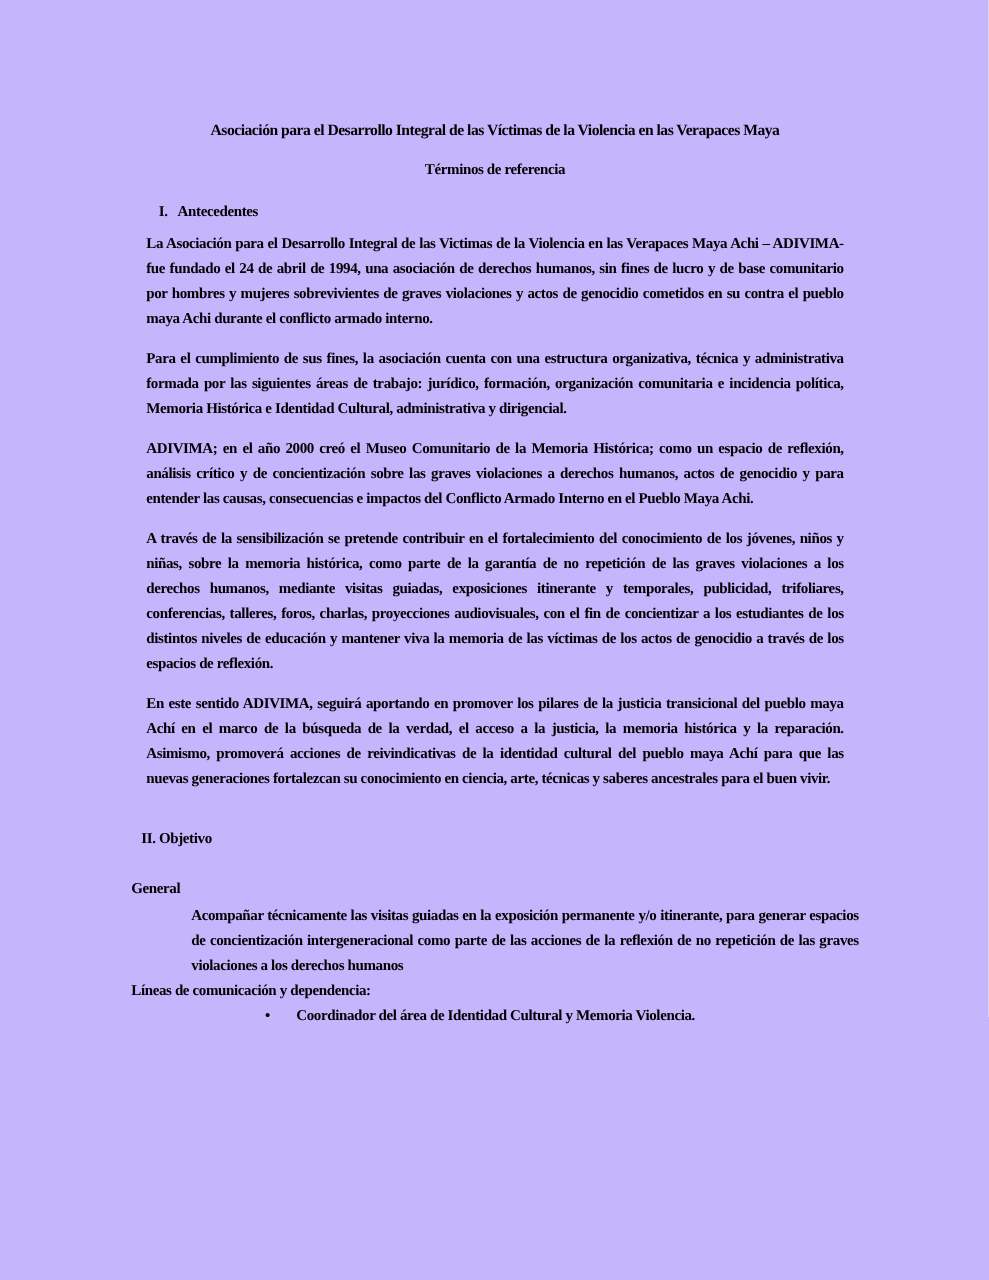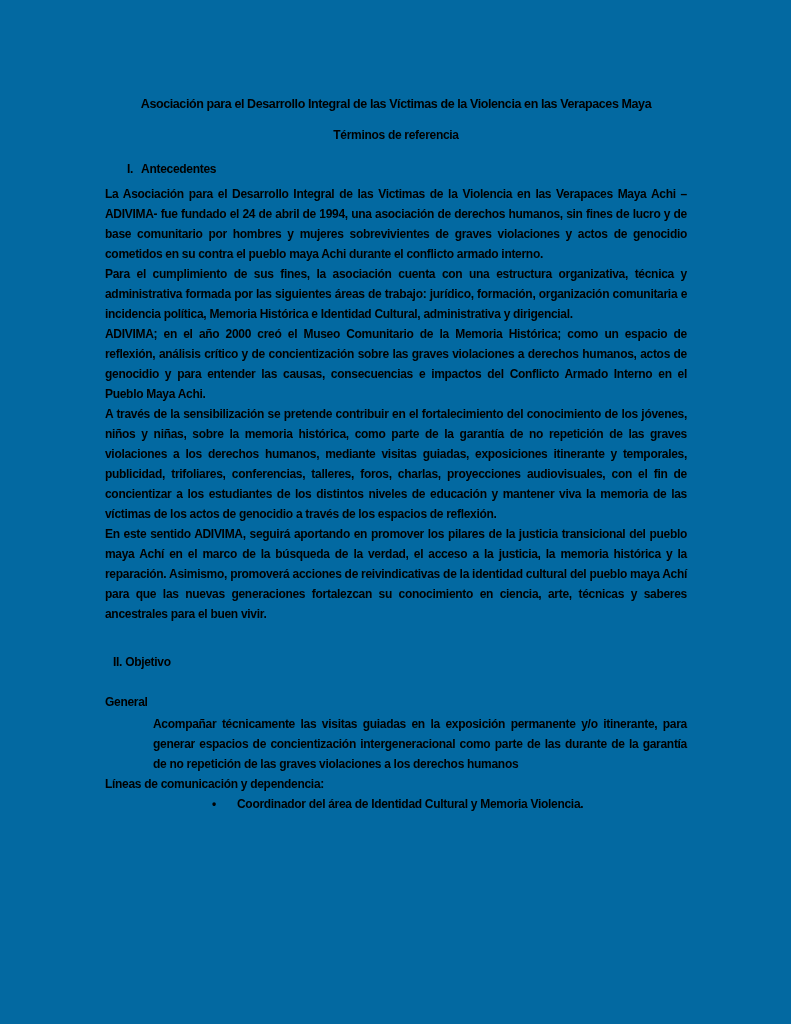--- a/index.html
+++ b/index.html
@@ -4,24 +4,24 @@
 <style>
   html, body {
     margin: 0;
     padding: 0;
     background: #ffffff;
   }
   .page {
     position: relative;
     width: 791px;
     height: 1024px;
-    background: #0369a1;
+    background: #c4b5fd;
     color: #000000;
     overflow: hidden;
-    font-family: Liberation Sans, sans-serif;
+    font-family: Liberation Serif, serif;
     font-weight: 700;
     font-size: 12px;
     line-height: 20px;
     letter-spacing: -0.3px;
   }
   .content {
     position: absolute;
     left: 105px;
     top: 0;
     width: 582px;
@@ -44,21 +44,21 @@
   }
   .sec-heading-numbered {
     margin-top: 14px;
     padding-left: 22px;
   }
   .sec-heading-numbered .sec-num {
     display: inline-block;
     margin-right: 8px;
   }
   .body-para {
-    margin: 0;
+    margin: 12px;
     text-align: justify;
   }
   .body-para.first {
     margin-top: 5px;
   }
   .sec-heading-objetivo {
     margin-top: 28px;
     padding-left: 8px;
   }
   .general-label {
@@ -109,21 +109,21 @@
     <p class="body-para first">La Asociación para el Desarrollo Integral de las Victimas de la Violencia en las Verapaces Maya Achi – ADIVIMA- fue fundado el 24 de abril de 1994, una asociación de derechos humanos, sin fines de lucro y de base comunitario por hombres y mujeres sobrevivientes de graves violaciones y actos de genocidio cometidos en su contra el pueblo maya Achi durante el conflicto armado interno.</p>
     <p class="body-para">Para el cumplimiento de sus fines, la asociación cuenta con una estructura organizativa, técnica y administrativa formada por las siguientes áreas de trabajo: jurídico, formación, organización comunitaria e incidencia política, Memoria Histórica e Identidad Cultural, administrativa y dirigencial.</p>
     <p class="body-para">ADIVIMA; en el año 2000 creó el Museo Comunitario de la Memoria Histórica; como un espacio de reflexión, análisis crítico y de concientización sobre las graves violaciones a derechos humanos, actos de genocidio y para entender las causas, consecuencias e impactos del Conflicto Armado Interno en el Pueblo Maya Achi.</p>
     <p class="body-para">A través de la sensibilización se pretende contribuir en el fortalecimiento del conocimiento de los jóvenes, niños y niñas, sobre la memoria histórica, como parte de la garantía de no repetición de las graves violaciones a los derechos humanos, mediante visitas guiadas, exposiciones itinerante y temporales, publicidad, trifoliares, conferencias, talleres, foros, charlas, proyecciones audiovisuales, con el fin de concientizar a los estudiantes de los distintos niveles de educación y mantener viva la memoria de las víctimas de los actos de genocidio a través de los espacios de reflexión.</p>
     <p class="body-para">En este sentido ADIVIMA, seguirá aportando en promover los pilares de la justicia transicional del pueblo maya Achí en el marco de la búsqueda de la verdad, el acceso a la justicia, la memoria histórica y la reparación. Asimismo, promoverá acciones de reivindicativas de la identidad cultural del pueblo maya Achí para que las nuevas generaciones fortalezcan su conocimiento en ciencia, arte, técnicas y saberes ancestrales para el buen vivir.</p>
 
     <div class="sec-heading-objetivo">II. Objetivo</div>
 
     <div class="general-label">General</div>
 
-    <p class="body-para general-para">Acompañar técnicamente las visitas guiadas en la exposición permanente y/o itinerante, para generar espacios de concientización intergeneracional como parte de las durante de la garantía de no repetición de las graves violaciones a los derechos humanos</p>
+    <p class="body-para general-para">Acompañar técnicamente las visitas guiadas en la exposición permanente y/o itinerante, para generar espacios de concientización intergeneracional como parte de las acciones de la reflexión de no repetición de las graves violaciones a los derechos humanos</p>
 
     <div class="lineas-heading">Líneas de comunicación y dependencia:</div>
 
 
     <ul class="bullet-list">
       <li>Coordinador del área de Identidad Cultural y Memoria Violencia.</li>
     </ul>
 
   </div>
 </div>

